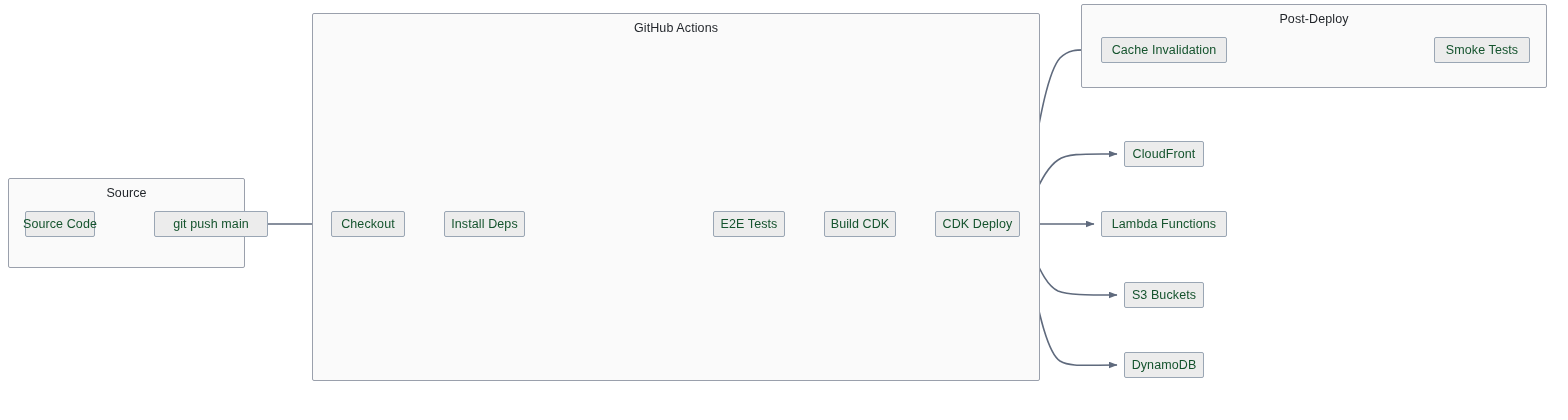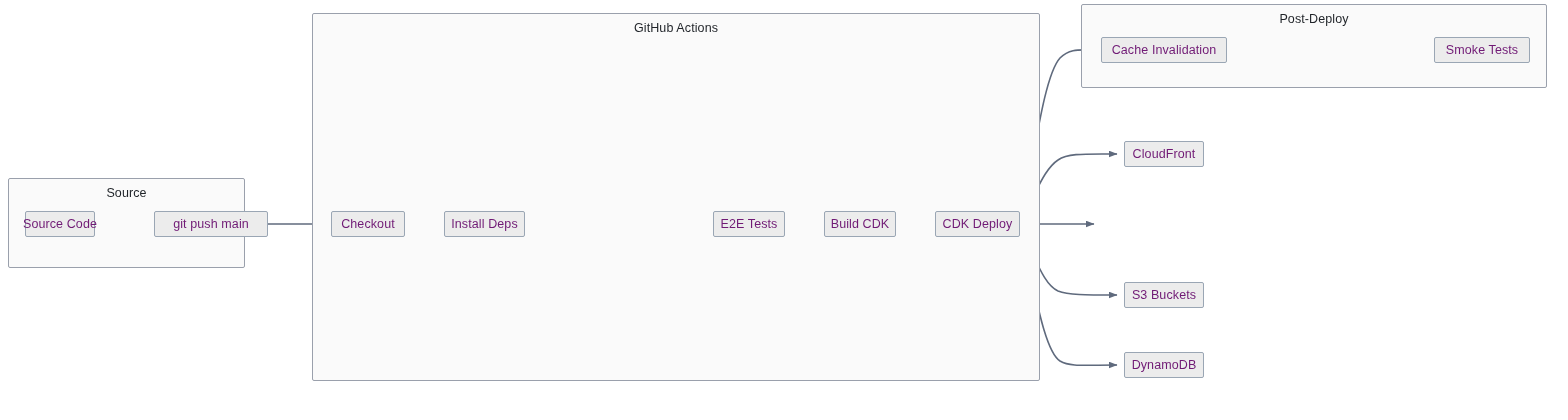--- a/index.html
+++ b/index.html
@@ -46,21 +46,21 @@
   .node {
     position: absolute;
     box-sizing: border-box;
     background: #ececec;
     border: 1px solid #9aa6b4;
     border-radius: 2px;
     display: flex;
     align-items: center;
     justify-content: center;
     font-size: 12.5px;
-    color: #701a75;
+    color: #14532d;
     white-space: nowrap;
     height: 26px;
     letter-spacing: 0.1px;
   }
 </style>
 </head>
 <body>
 
 <div id="diagram-root">
 
@@ -136,20 +136,23 @@
 
 
   <div class="node" style="left:1434px; top:37px; width:96px;">
     <span>Smoke Tests</span>
   </div>
 
   <div class="node" style="left:1124px; top:141px; width:80px;">
     <span>CloudFront</span>
   </div>
 
+  <div class="node" style="left:1101px; top:211px; width:126px;">
+    <span>Lambda Functions</span>
+  </div>
 
   <div class="node" style="left:1124px; top:282px; width:80px;">
     <span>S3 Buckets</span>
   </div>
 
   <div class="node" style="left:1124px; top:352px; width:80px;">
     <span>DynamoDB</span>
   </div>
 
 </div>

